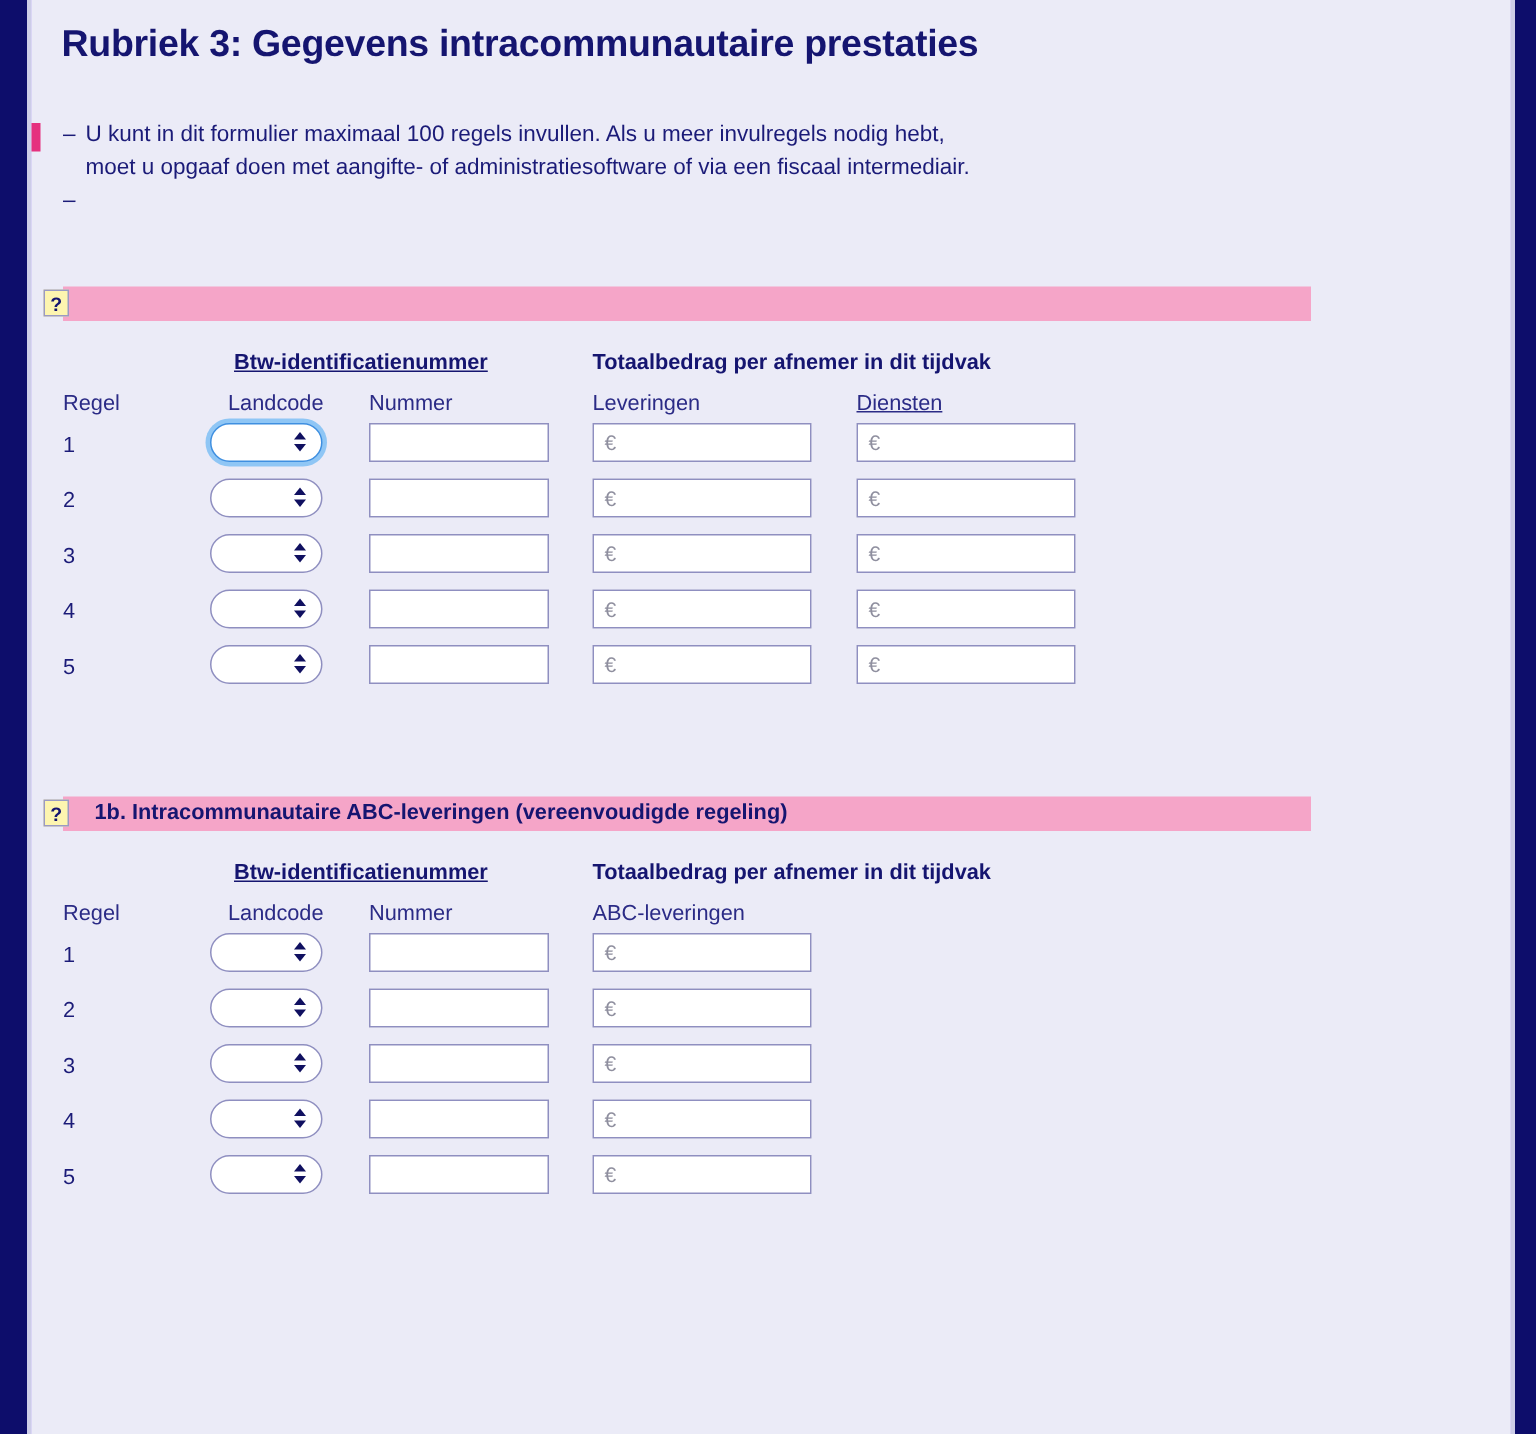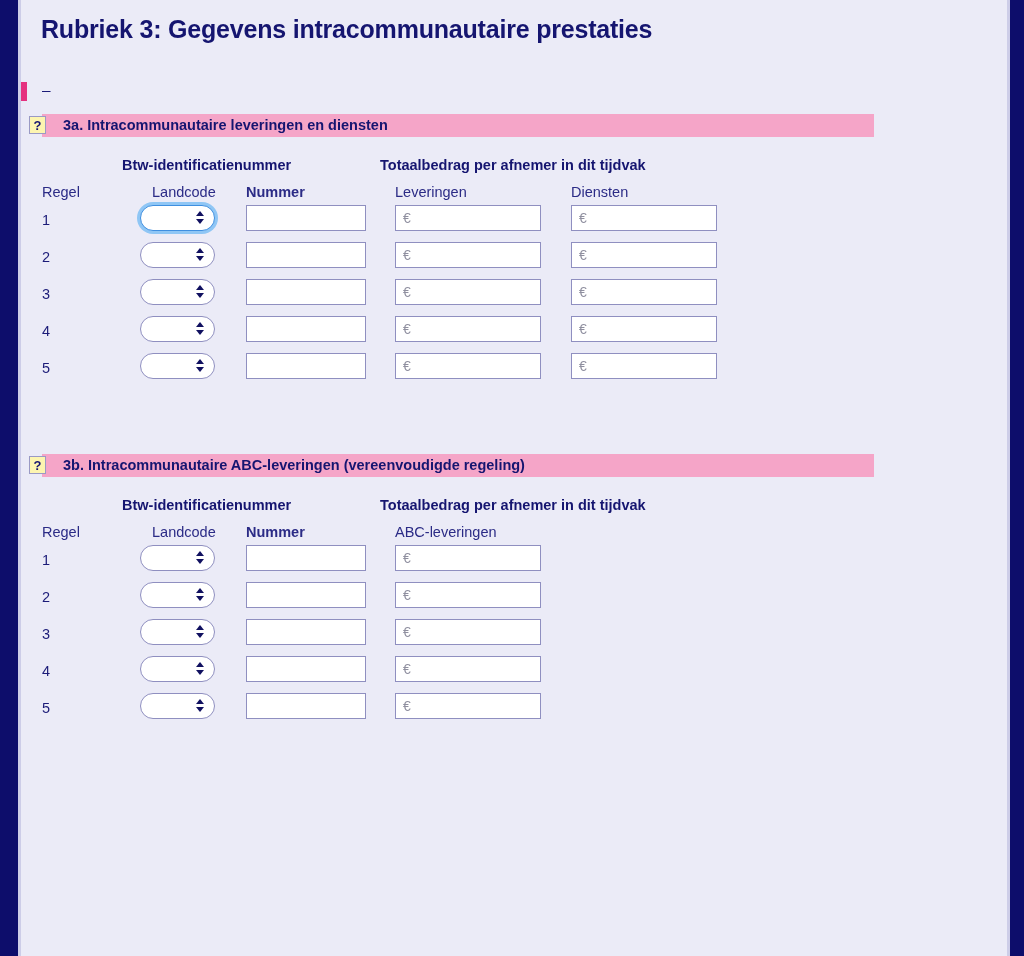--- a/index.html
+++ b/index.html
@@ -193,25 +193,25 @@
     top: 0;
     width: 26px;
     color: #1b1b78;
     font-size: 14.5px;
     line-height: 30px;
     text-align: left;
   }
   
   .c-regel  { left: 0px; }
   .c-land   { left: 110px; }
-  .c-nummer { left: 204px; font-weight: bold; }
+  .c-nummer { left: 204px; }
   .c-amt1   { left: 353px; }
-  .c-amt2   { left: 529px; }
-  .c-btw    { left: 80px; }
-  .c-tot    { left: 338px; text-align: center; }
+  .c-amt2   { left: 529px; text-decoration: underline; }
+  .c-btw    { left: 114px; text-decoration: underline; }
+  .c-tot    { left: 353px; text-align: center; }
 
   
   .sel {
     position: absolute;
     left: 98px;
     top: 0;
     width: 75px;
     height: 26px;
     background: #ffffff;
     border: 1px solid #8f8fc0;
@@ -304,29 +304,29 @@
   <div class="rail-right-edge"></div>
 
   <div class="content">
 
     <h1 class="title">Rubriek 3: Gegevens intracommunautaire prestaties</h1>
 
 
     <div class="letop">
       <span class="letop-icon">!</span>
       <ul class="letop-list">
-        <li><span class="dash">–</span></li>
+        <li><span class="dash">–</span><span>U kunt in dit formulier maximaal 100 regels invullen. Als u meer invulregels nodig hebt,
+   moet u opgaaf doen met aangifte- of administratiesoftware of via een fiscaal intermediair.</span></li>
         <li><span class="dash">–</span></li>
       </ul>
     </div>
 
     <div class="section sec-3a">
       <div class="sec-bar">
         <span class="help-icon">?</span>
-        <span class="sec-bar-label">3a. Intracommunautaire leveringen en diensten</span>
       </div>
 
       <div class="grid">
         <div class="grp-row" style="margin-top:15px;">
           <span class="grp c-btw">Btw-identificatienummer</span>
           <span class="grp c-tot">Totaalbedrag per afnemer in dit tijdvak</span>
         </div>
 
         <div class="col-head-row">
           <span class="colhead c-regel">Regel</span>
@@ -400,21 +400,21 @@
           <div class="txt amount a1">€</div>
           <div class="txt amount a2">€</div>
         </div>
       </div>
 
     </div>
 
     <div class="section sec-3b">
       <div class="sec-bar">
         <span class="help-icon">?</span>
-        <span class="sec-bar-label">3b. Intracommunautaire ABC-leveringen (vereenvoudigde regeling)</span>
+        <span class="sec-bar-label">1b. Intracommunautaire ABC-leveringen (vereenvoudigde regeling)</span>
       </div>
 
       <div class="grid">
         <div class="grp-row" style="margin-top:15px;">
           <span class="grp c-btw">Btw-identificatienummer</span>
           <span class="grp c-tot">Totaalbedrag per afnemer in dit tijdvak</span>
         </div>
 
         <div class="col-head-row">
           <span class="colhead c-regel">Regel</span>

